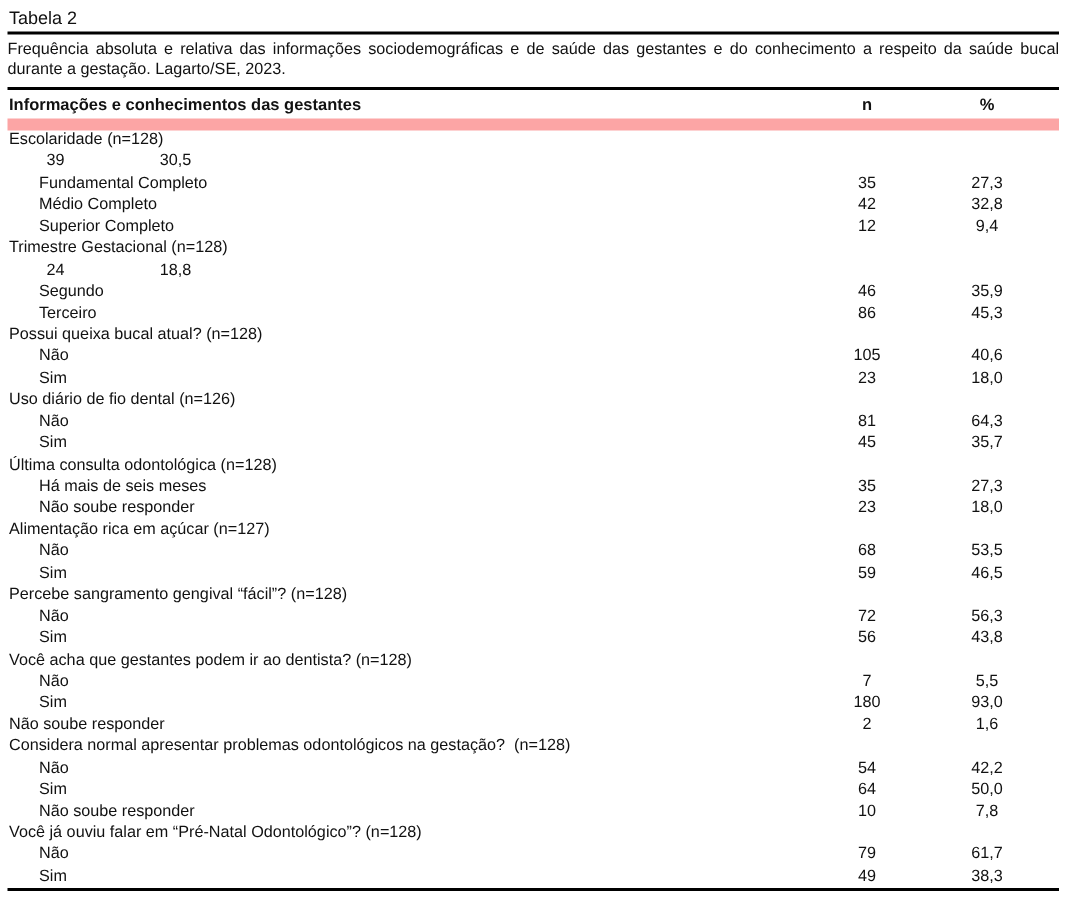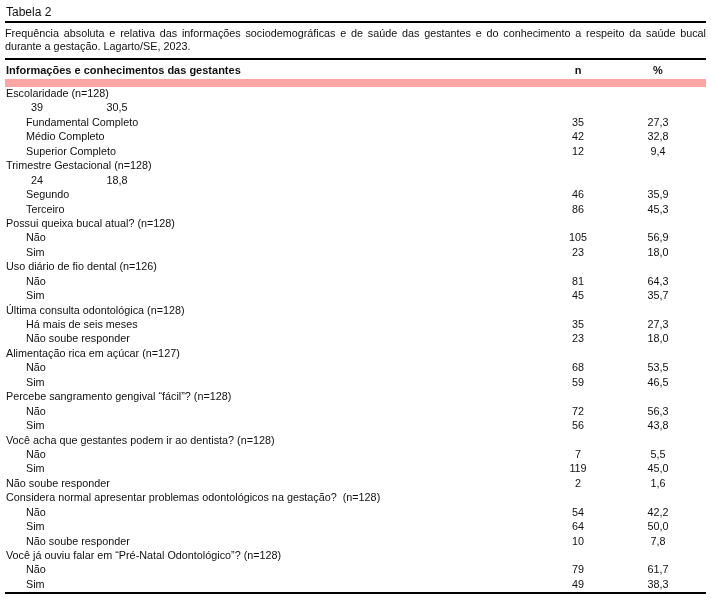--- a/index.html
+++ b/index.html
@@ -110,21 +110,21 @@
         <div class="c-pct">45,3</div>
       </div>
       <div class="trow">
         <div class="c-label">Possui queixa bucal atual? (n=128)</div>
         <div class="c-n"></div>
         <div class="c-pct"></div>
       </div>
       <div class="trow">
         <div class="c-label ind">Não</div>
         <div class="c-n">105</div>
-        <div class="c-pct">56,9</div>
+        <div class="c-pct">40,6</div>
       </div>
       <div class="trow">
         <div class="c-label ind">Sim</div>
         <div class="c-n">23</div>
         <div class="c-pct">18,0</div>
       </div>
       <div class="trow">
         <div class="c-label">Uso diário de fio dental (n=126)</div>
         <div class="c-n"></div>
         <div class="c-pct"></div>
@@ -189,22 +189,22 @@
         <div class="c-n"></div>
         <div class="c-pct"></div>
       </div>
       <div class="trow">
         <div class="c-label ind">Não</div>
         <div class="c-n">7</div>
         <div class="c-pct">5,5</div>
       </div>
       <div class="trow">
         <div class="c-label ind">Sim</div>
-        <div class="c-n">119</div>
-        <div class="c-pct">45,0</div>
+        <div class="c-n">180</div>
+        <div class="c-pct">93,0</div>
       </div>
       <div class="trow">
         <div class="c-label">Não soube responder</div>
         <div class="c-n">2</div>
         <div class="c-pct">1,6</div>
       </div>
       <div class="trow">
         <div class="c-label">Considera normal apresentar problemas odontológicos na gestação?  (n=128)</div>
         <div class="c-n"></div>
         <div class="c-pct"></div>

